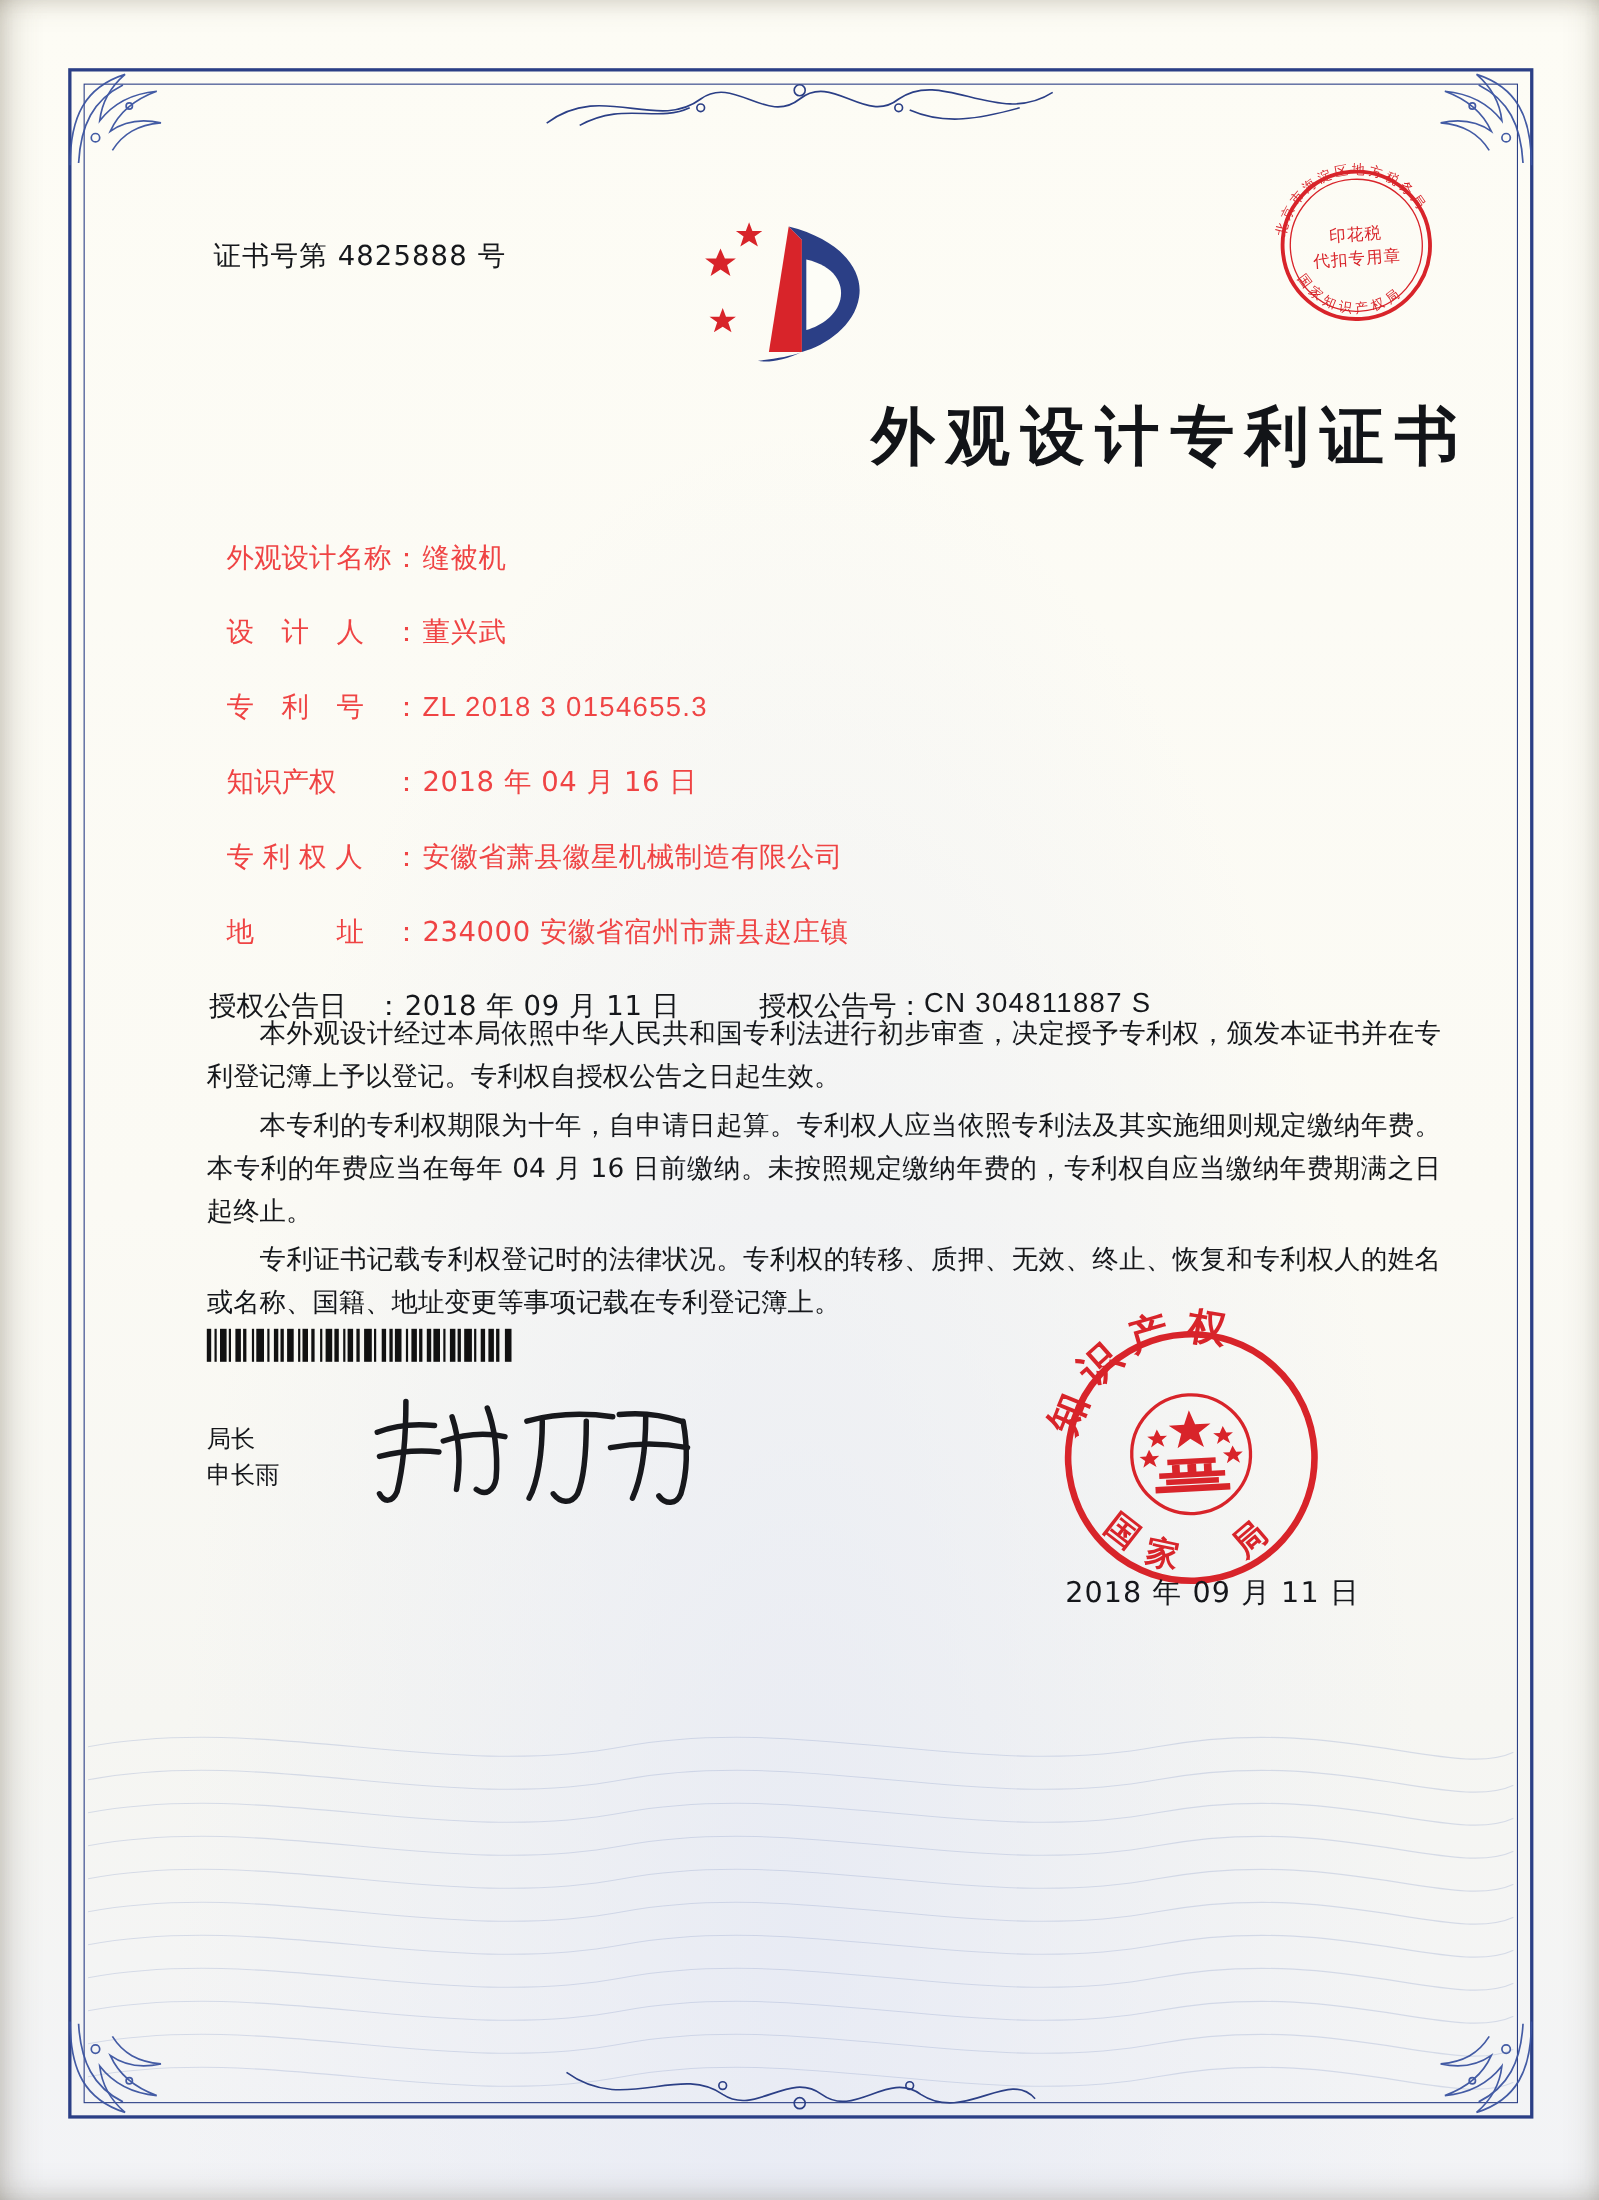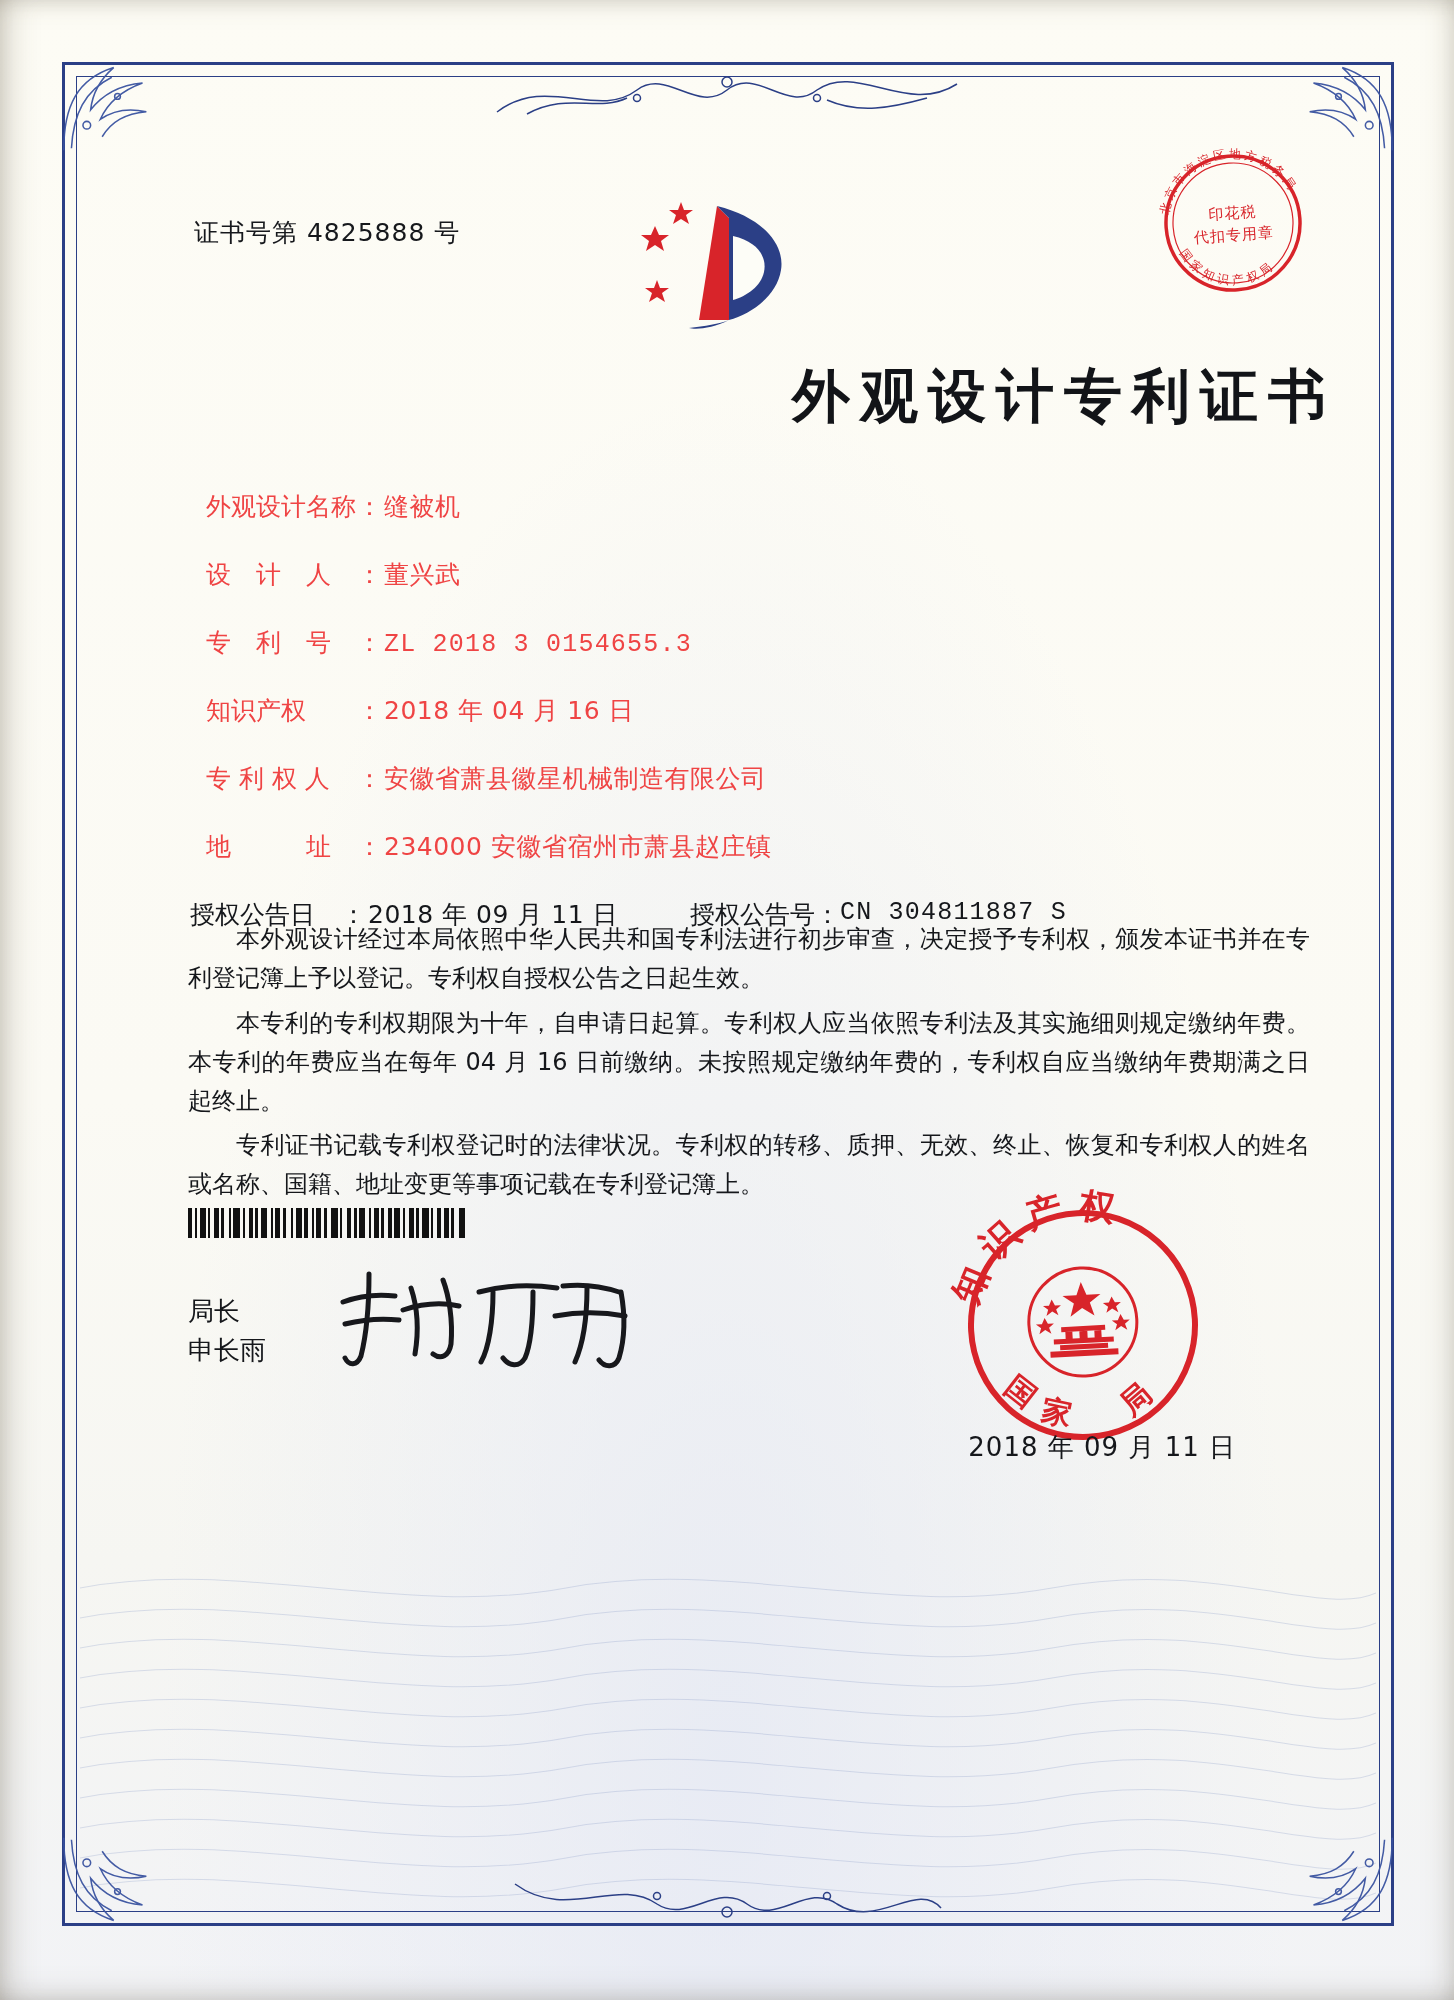--- a/index.html
+++ b/index.html
@@ -141,21 +141,21 @@
     width: 178px;
     flex: 0 0 178px;
     display: flex;
     justify-content: space-between;
     letter-spacing: 0;
   }
   .field-label .lbl-text { white-space: nowrap; }
   .field-colon { margin: 0 2px 0 0; }
   .field-value { letter-spacing: .5px; }
   .field-value.mono {
-    font-family: Liberation Mono, monospace;
+    font-family: Liberation Sans, sans-serif;
     letter-spacing: 1.2px;
   }
 
   .row-two-col {
     display: flex;
     align-items: baseline;
     font-size: 25px;
     color: #15171b;
     margin-bottom: 22px;
   }
@@ -190,21 +190,21 @@
     align-items: stretch;
     gap: 0;
   }
   .barcode span { display: block; background: #111; }
 
   
   .sig-block {
     position: absolute;
     left: 68px;
     top: 1162px;
-    font-size: 26px;
+    font-size: 22px;
     line-height: 1.5;
     color: #15171b;
   }
   .sig-hand {
     position: absolute;
     left: 205px;
     top: 1128px;
     width: 330px;
     height: 120px;
     color: #17181c;

